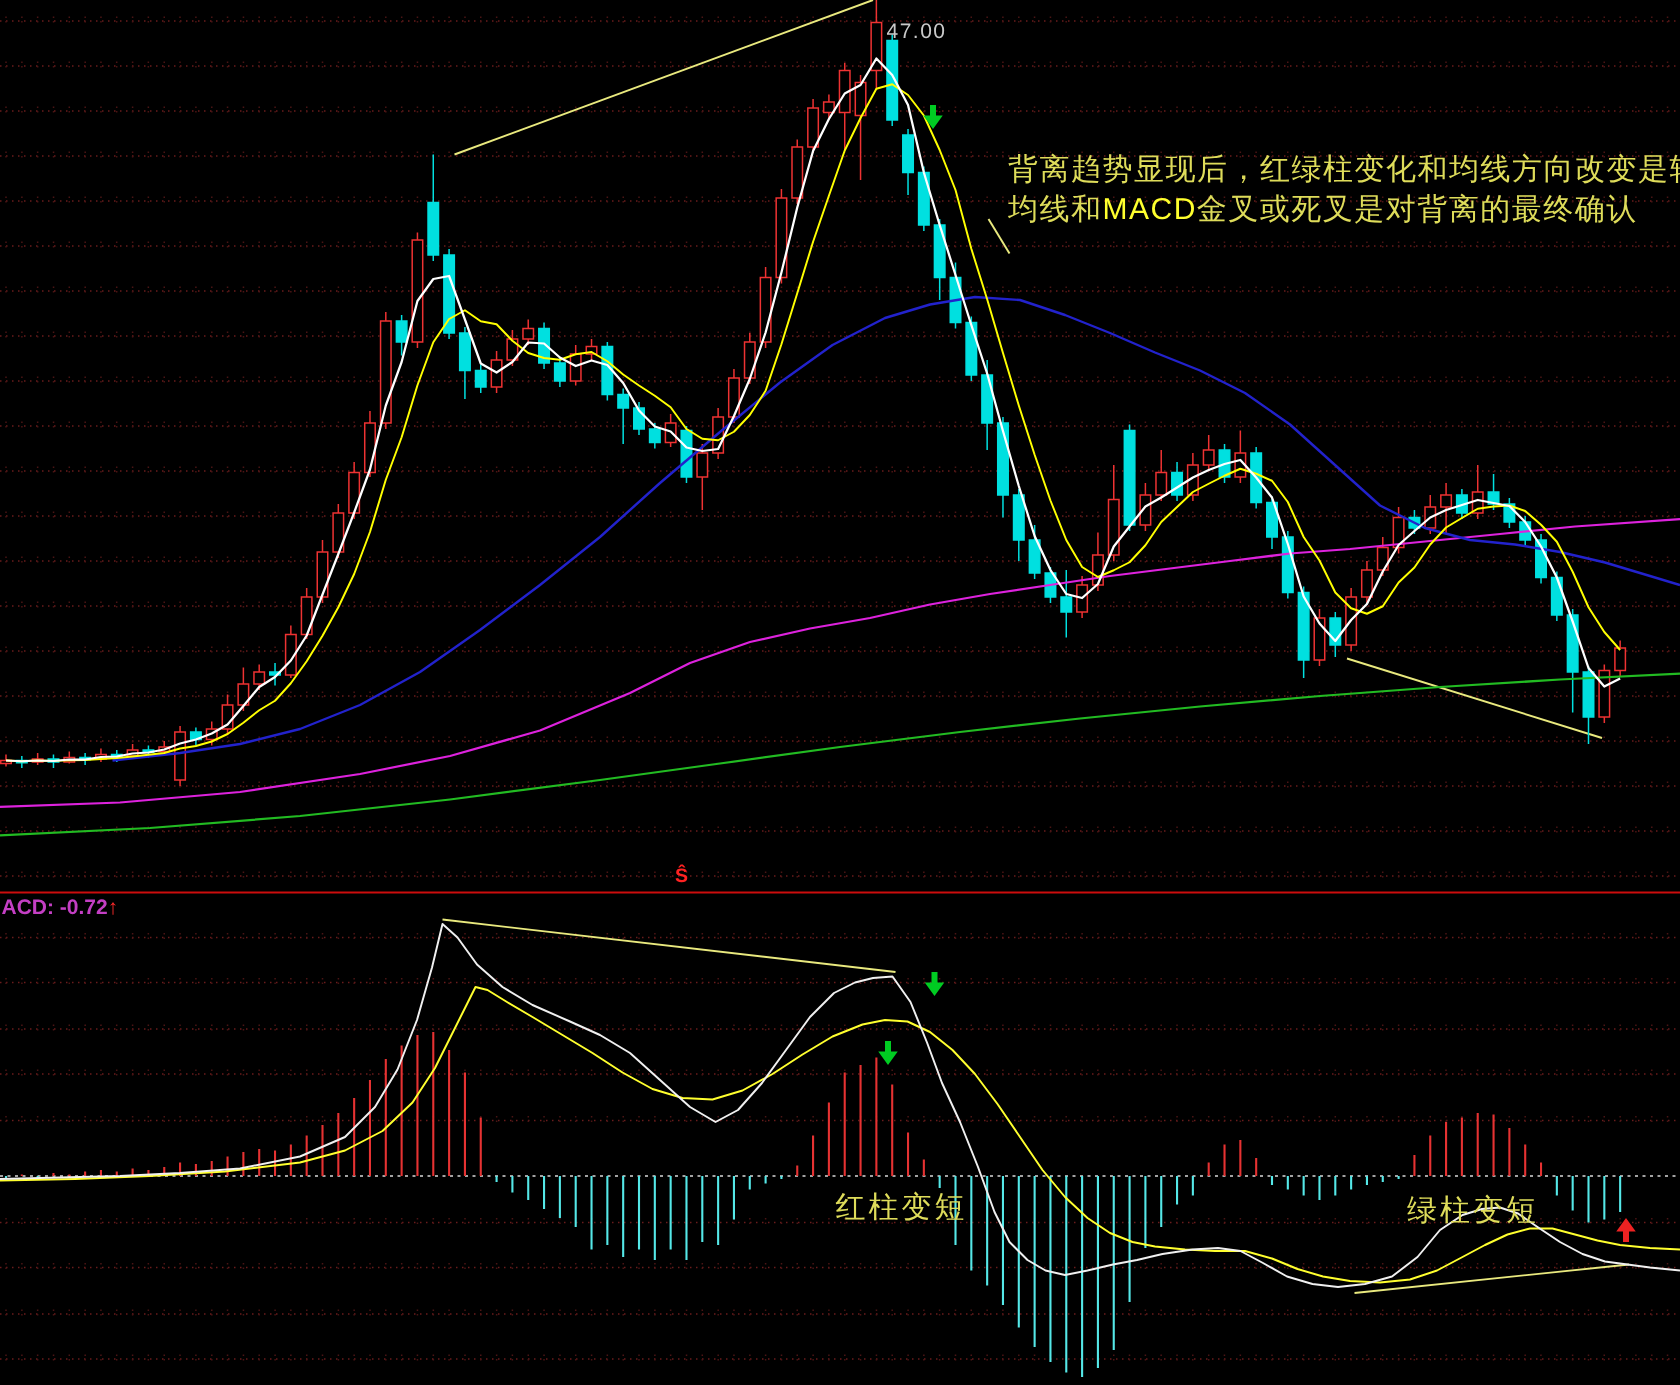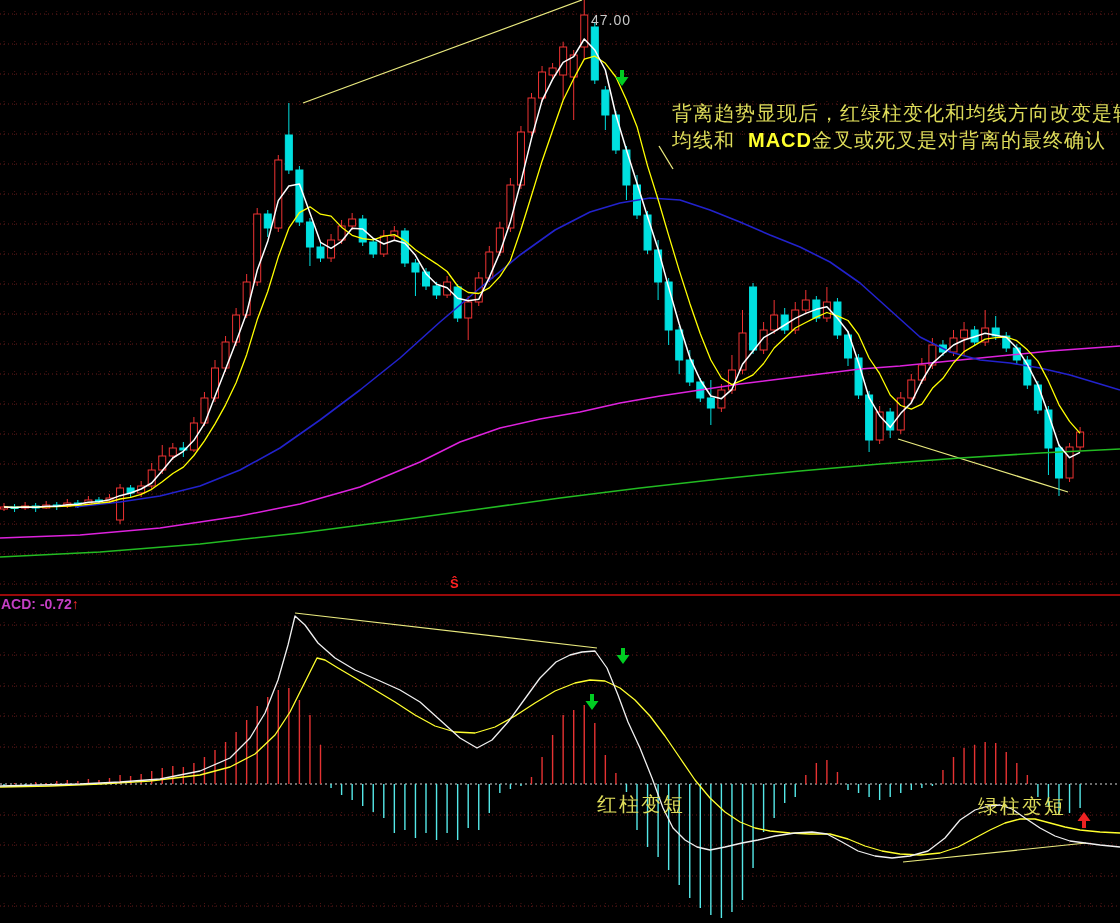--- a/index.html
+++ b/index.html
@@ -2,22 +2,22 @@
 <html><head>
 <meta charset="utf-8">
 <style>
   html,body{margin:0;padding:0;background:#000;}
   #chart-root{position:relative;width:1120px;height:923px;background:#000;overflow:hidden;
     font-family:"Liberation Sans",sans-serif;}
   #chart-root svg{position:absolute;left:0;top:0;}
   .lbl{position:absolute;white-space:nowrap;pointer-events:none;}
   .peak-price{color:#c9c9c9;font-size:14px;letter-spacing:1px;}
   .ann{color:#dedc5a;font-size:20px;line-height:27px;letter-spacing:1px;}
-  .ann b{color:#ffff2e;font-weight:bold;margin-left:13px;}
-  .hist-label{color:#dedc5a;font-size:20px;letter-spacing:2px;margin-left:40px;}
+  .ann b{color:#ffff2e;font-weight:normal;}
+  .hist-label{color:#dedc5a;font-size:20px;letter-spacing:2px;}
   .macd-val{color:#c43fc4;font-size:14px;font-weight:bold;}
   .macd-val .arr{color:#ff2a2a;}
   .sep-mark{color:#ff2222;font-size:13px;font-weight:bold;}
 </style>
 </head>
 <body>
 
 <div id="chart-root">
   <svg id="chart-svg" width="1120" height="923" viewBox="0 0 1120 923">
       <line x1="0" y1="14" x2="1120" y2="14" stroke="#7c2121" stroke-width="1" stroke-dasharray="1 3" opacity="0.85"></line>

